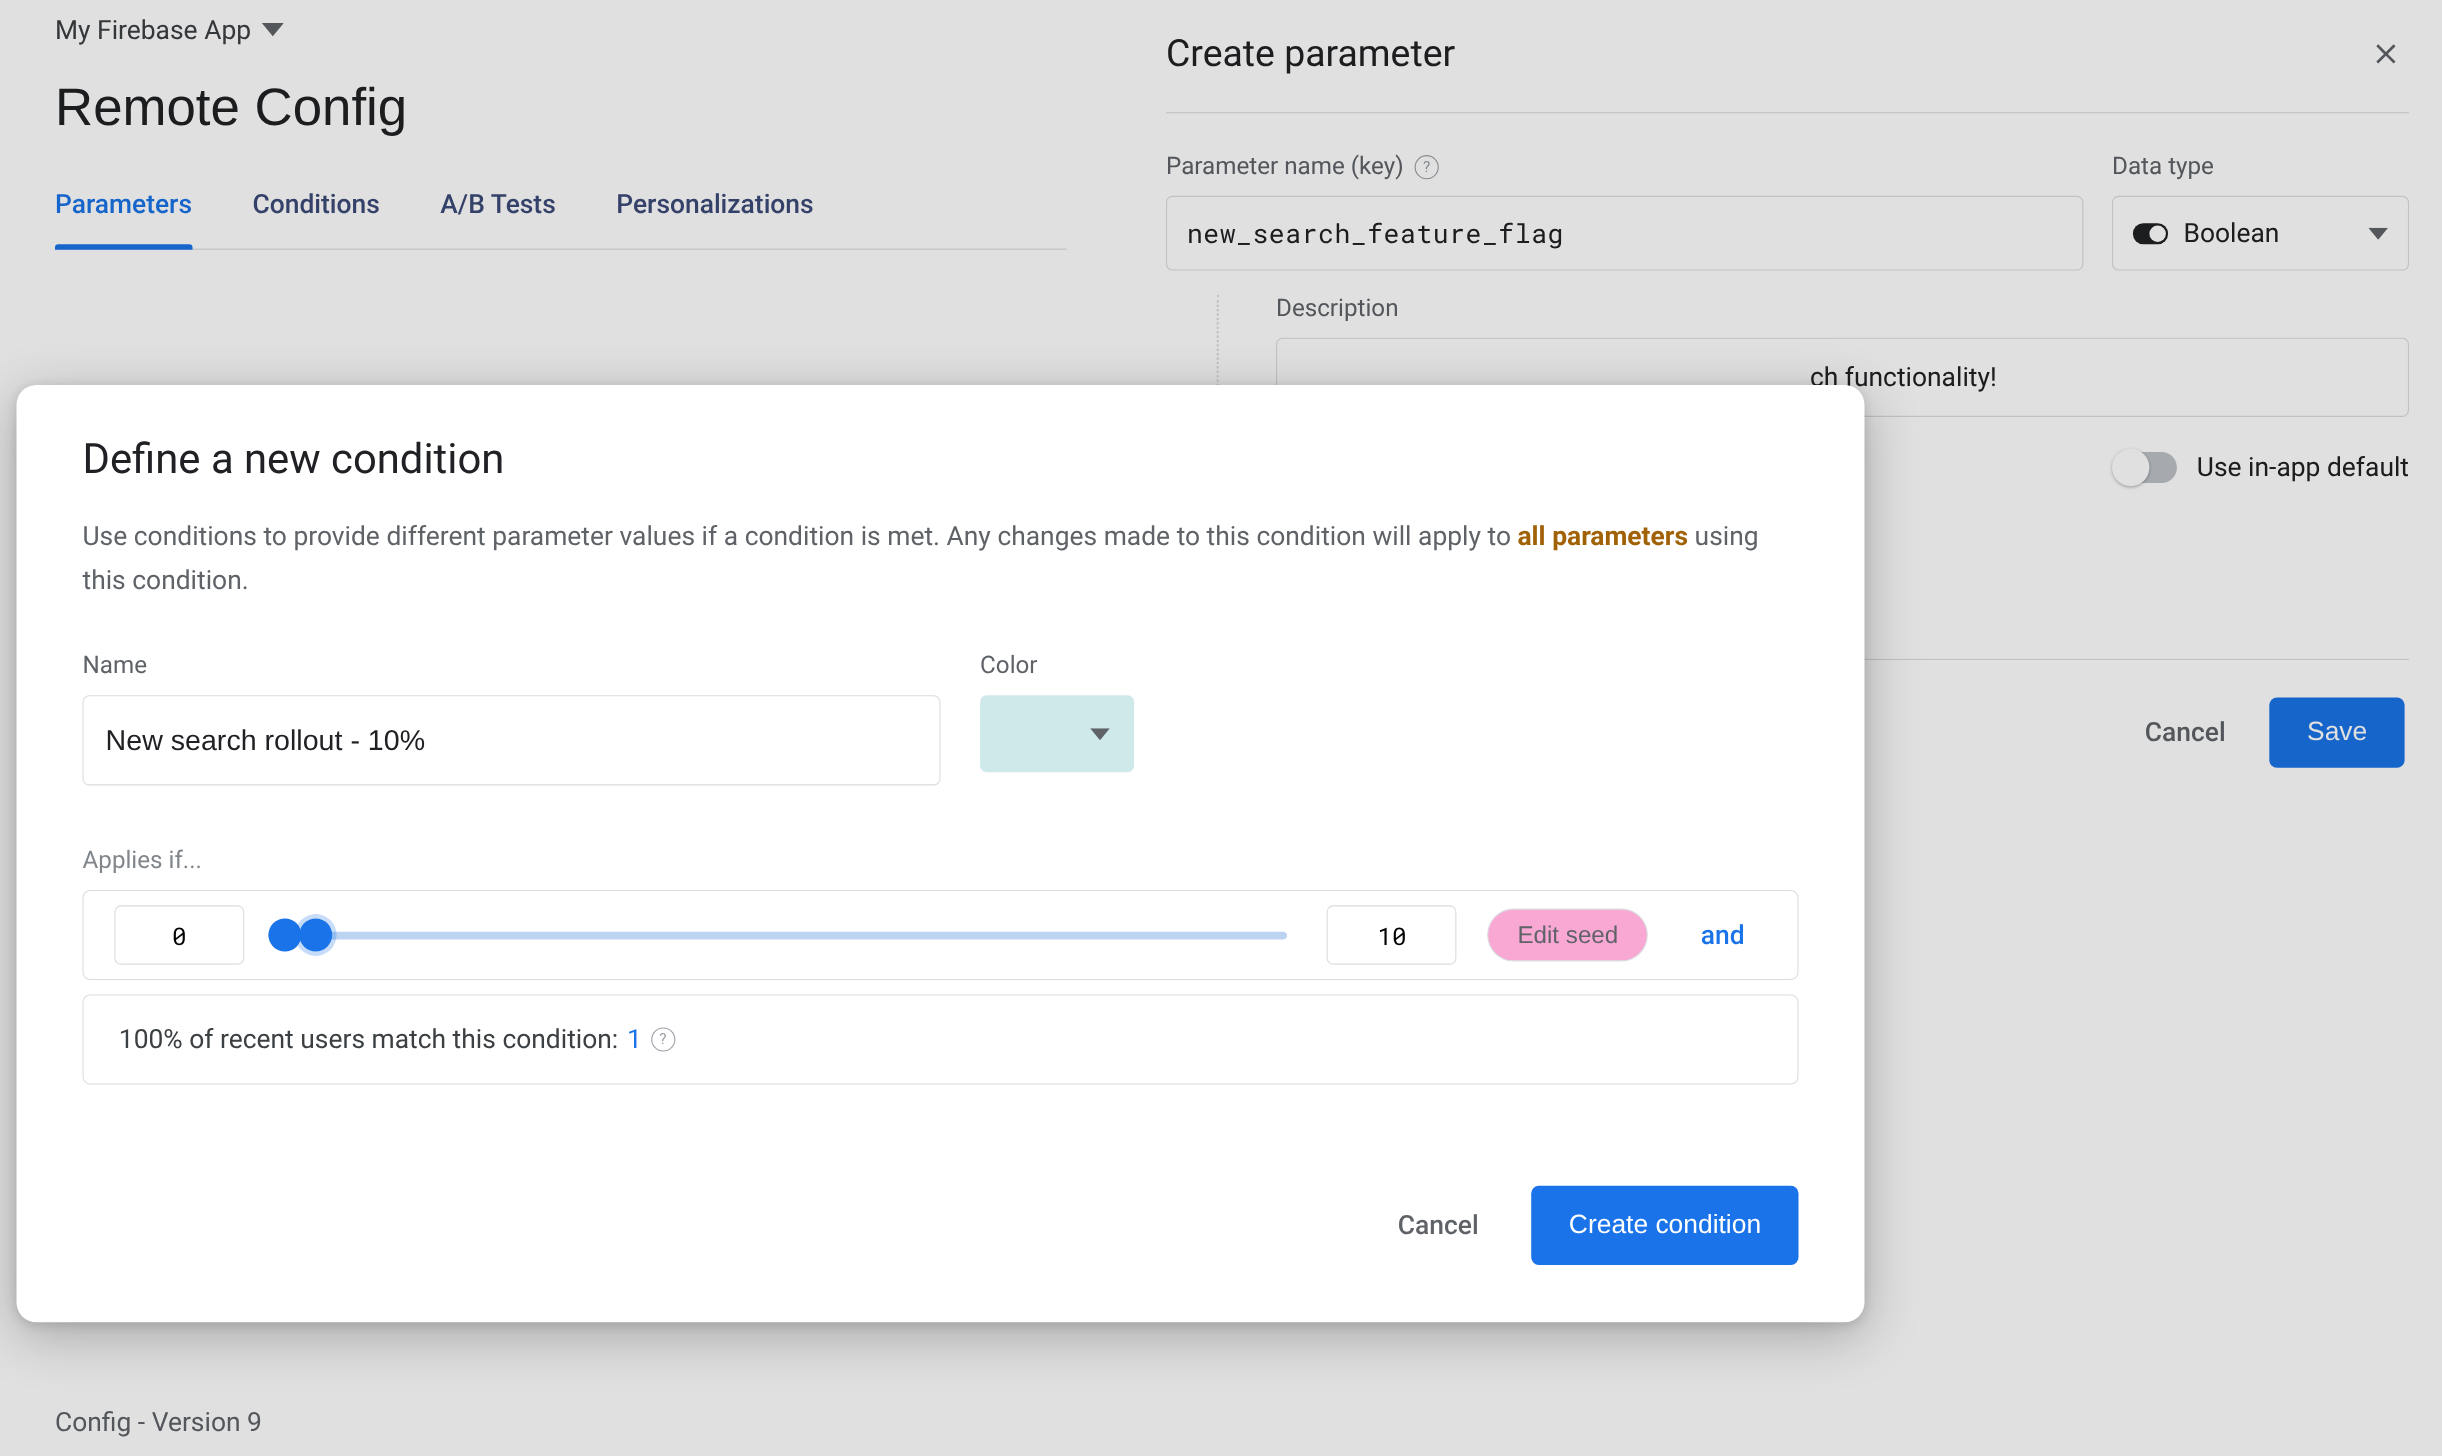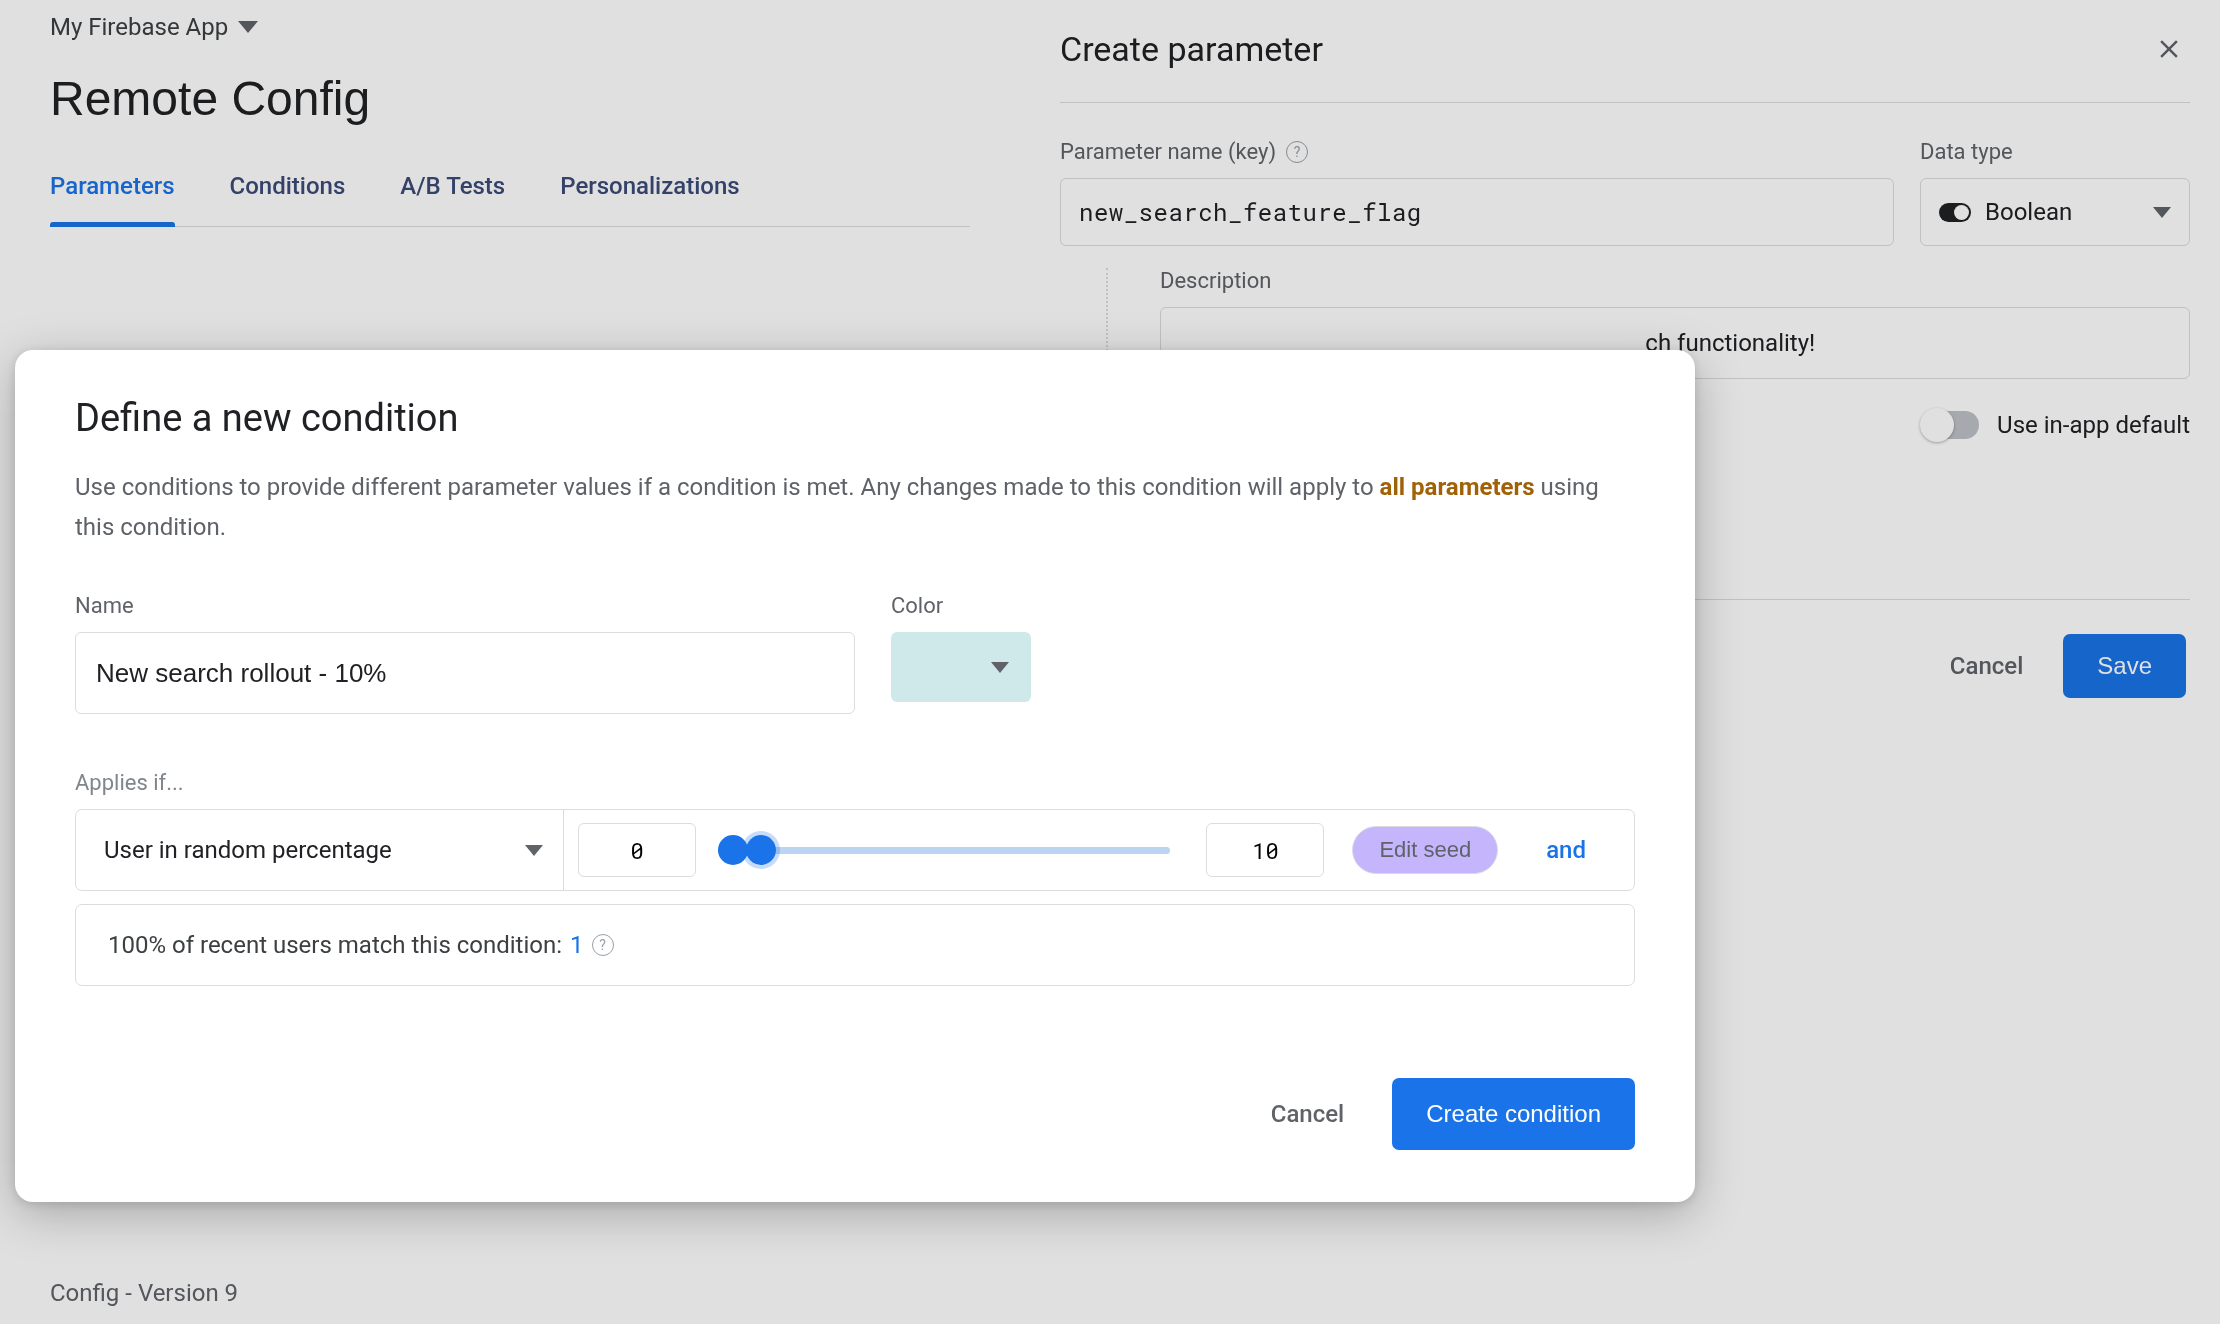--- a/index.html
+++ b/index.html
@@ -157,21 +157,21 @@
       padding:0 14px 0 28px;font-size:24px;gap:14px;
     }
     .cb-select{flex:0 0 460px;display:flex;align-items:center;justify-content:space-between;padding-right:20px;height:100%;border-right:1px solid #dadce0;}
     .cb-num{width:118px;height:54px;border:1.5px solid #dadce0;border-radius:6px;text-align:center;font-family:'Roboto Mono',monospace;font-size:22px;}
     .cb-slider{flex:1;position:relative;height:48px;display:flex;align-items:center;margin:0 22px 0 8px;}
     .slider-track{position:absolute;left:0;right:0;height:7px;background:#bcd4f2;border-radius:4px;}
     .slider-handle{width:30px;height:30px;background:#1a73e8;border-radius:50%;position:absolute;}
     .slider-handle.sel{width:38px;height:38px;border:4px solid rgba(26,115,232,0.25);background:#1a73e8;background-clip:padding-box;}
     .edit-seed{
       border:1.5px solid #dadce0;border-radius:26px;padding:10px 26px;
-      font-size:22px;color:#5f6368;background:#c4b5fd;cursor:pointer;margin-left:14px;
+      font-size:22px;color:#5f6368;background:#f9a8d4;cursor:pointer;margin-left:14px;
     }
     .and-link{color:#1a73e8;font-size:24px;font-weight:500;margin:0 34px;cursor:pointer;}
     .match-info{
       margin-top:13px;border:1px solid #dadce0;border-radius:7px;padding:26px 32px;
       font-size:24px;color:#3c4043;display:flex;align-items:center;gap:8px;
     }
     .match-count{color:#1a73e8;}
     .dlg-actions{
       margin-top:92px;display:flex;justify-content:flex-end;gap:48px;align-items:center;
     }
@@ -284,28 +284,20 @@
           <svg width="18" height="11" viewBox="0 0 10 6">
               <path d="M0 0l5 6 5-6z" fill="#5f6368"></path>
             </svg>
         </span>
       </div>
     </div>
   </div>
 
   <div class="applies-label">Applies if...</div>
   <div class="condition-builder">
-    <div class="cb-select">
-      <span>User in random percentage</span>
-      <span>
-        <svg width="18" height="11" viewBox="0 0 10 6">
-            <path d="M0 0l5 6 5-6z" fill="#5f6368"></path>
-          </svg>
-      </span>
-    </div>
     <input class="cb-num" value="0" style="">
     <div class="cb-slider">
       <div class="slider-track"></div>
       <div class="slider-handle" style="left:0px;"></div>
       <div class="slider-handle sel" style="left:24px;"></div>
     </div>
     <input class="cb-num" value="10" style="">
     <button class="edit-seed">Edit seed</button>
     <span class="and-link">and</span>
   </div>

